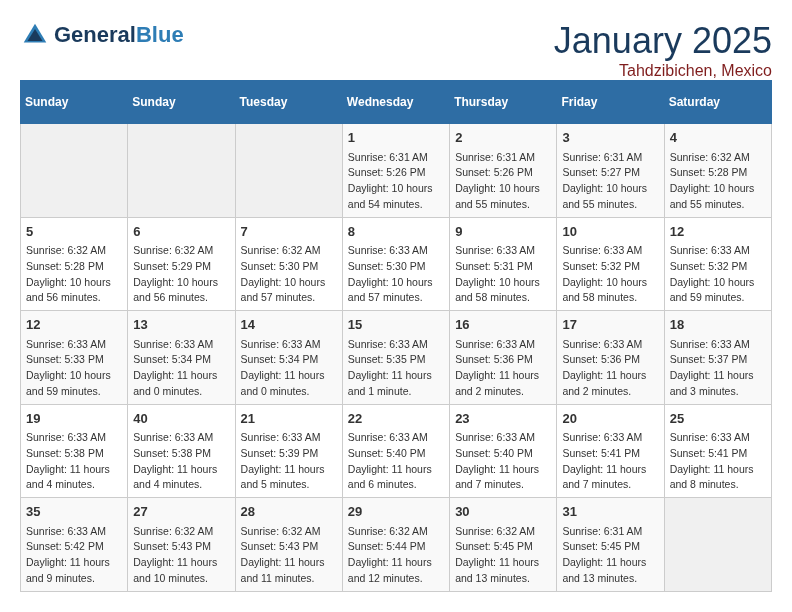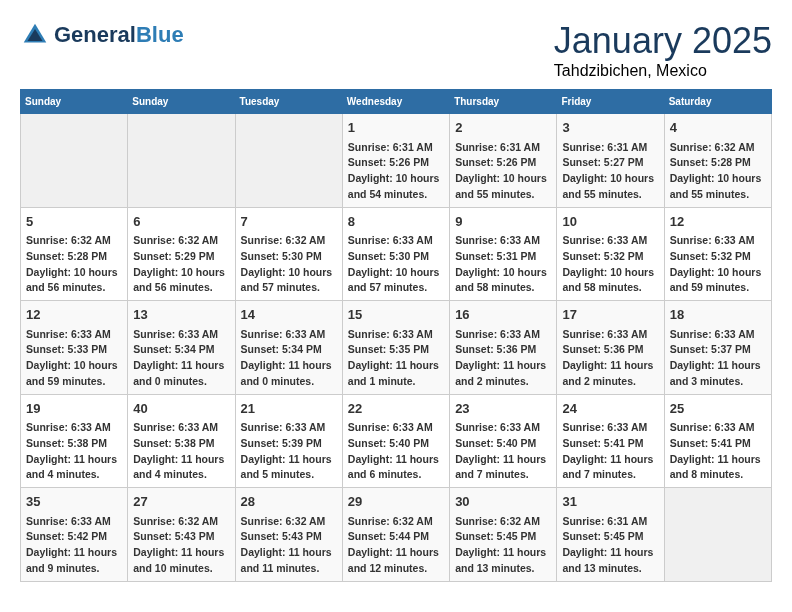--- a/index.html
+++ b/index.html
@@ -7,65 +7,65 @@
       font-family: Arial, sans-serif;
       background: #fff;
       width: 792px;
       min-height: 612px;
       padding: 20px;
     }
     .header {
       display: flex;
       justify-content: space-between;
       align-items: flex-start;
-      margin-bottom: 9px;
+      margin-bottom: 0;
     }
     .logo {
       display: flex;
       align-items: center;
     }
     .logo-text {
       font-size: 22px;
       font-weight: bold;
       color: #1a3a5c;
       line-height: 1.1;
     }
     .logo-text span {
       color: #2e7db5;
     }
     .logo-icon {
       width: 30px;
       height: 30px;
       margin-right: 4px;
     }
     .title-block {
-      text-align: left;
+      text-align: right;
     }
     .month-title {
       font-size: 36px;
       color: #1a3a5c;
       font-weight: normal;
     }
     .location-title {
       font-size: 16px;
-      color: #000000;
+      color: #7f1d1d;
     }
     table {
       width: 100%;
       border-collapse: collapse;
       font-size: 11px;
     }
     thead tr {
       background-color: #2e6da4;
       color: #fff;
     }
     thead th {
-      padding: 6px 4px;
+      padding: 14px 4px;
       text-align: left;
-      font-size: 10px;
+      font-size: 12px;
       font-weight: bold;
       border: 1px solid #2e6da4;
     }
     tbody tr {
       vertical-align: top;
     }
     tbody td {
       border: 1px solid #ccc;
       padding: 4px 5px;
       height: 85px;
@@ -75,21 +75,20 @@
     }
     .day-num {
       font-size: 13px;
       font-weight: bold;
       display: block;
       margin-bottom: 2px;
     }
     .cell-info {
       font-size: 10.5px;
       color: #333;
-      font-weight: bold;
     }
     tbody tr:nth-child(odd) td {
       background-color: #f9f9f9;
     }
     tbody tr:nth-child(even) td {
       background-color: #ffffff;
     }
     .empty-cell {
       background-color: #f0f0f0 !important;
     }
@@ -291,21 +290,21 @@
 and 6 minutes.</div>
         </td>
         <td>
           <span class="day-num">23</span>
           <div class="cell-info" style="white-space: pre-line;">Sunrise: 6:33 AM
 Sunset: 5:40 PM
 Daylight: 11 hours
 and 7 minutes.</div>
         </td>
         <td>
-          <span class="day-num">24</span>
+          <span class="day-num">20</span>
           <div class="cell-info" style="white-space: pre-line;">Sunrise: 6:33 AM
 Sunset: 5:41 PM
 Daylight: 11 hours
 and 7 minutes.</div>
         </td>
         <td>
           <span class="day-num">25</span>
           <div class="cell-info" style="white-space: pre-line;">Sunrise: 6:33 AM
 Sunset: 5:41 PM
 Daylight: 11 hours

